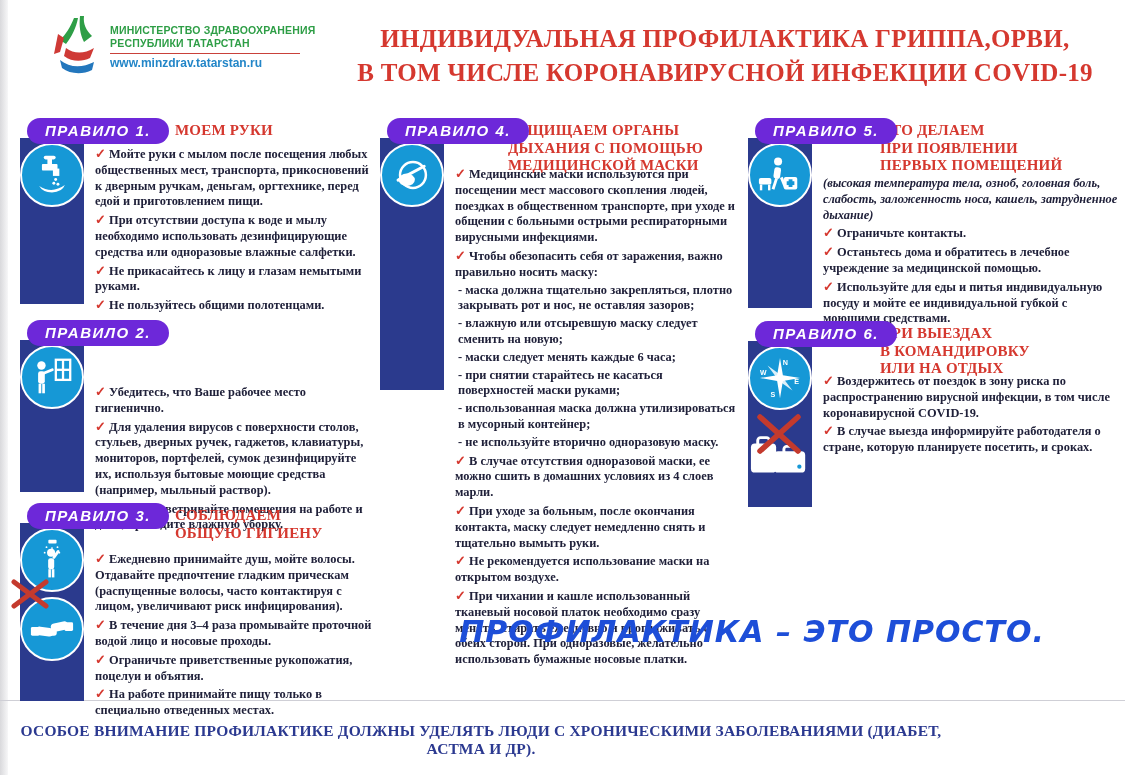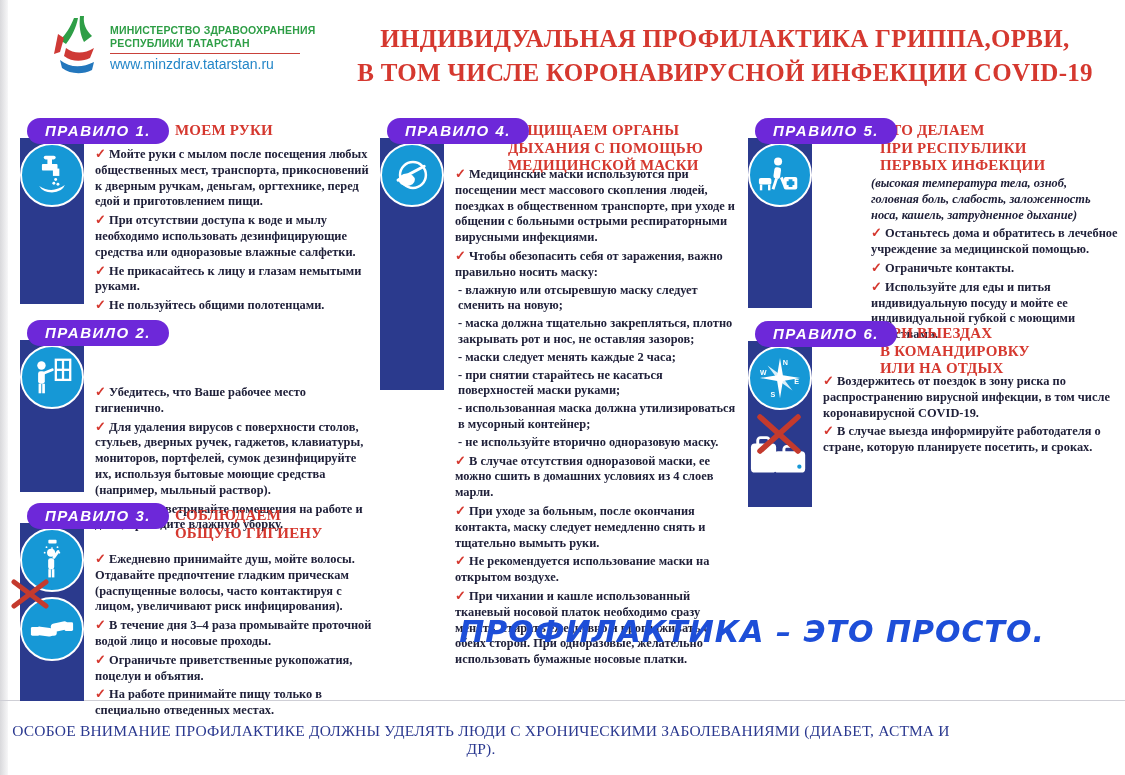--- a/index.html
+++ b/index.html
@@ -6,21 +6,21 @@
   #poster{position:relative;width:1125px;height:775px;background:#ffffff;overflow:hidden;
           font-family:"Liberation Serif",serif;padding-left:32px;}
   .scan-edge{position:absolute;left:0;top:0;width:8px;height:100%;
              background:linear-gradient(90deg,#d9d9dc,#f7f7f8);}
   
   .logo-wrap{position:absolute;left:50px;top:14px;display:flex;align-items:flex-start;}
   .logo-mark{width:52px;height:62px;}
   .logo-text{margin-left:8px;margin-top:10px;font-family:"Liberation Sans",sans-serif;}
   .logo-org{color:#2e9e46;font-weight:bold;font-size:10.5px;line-height:13px;letter-spacing:.2px;}
   .logo-rule{width:190px;border-top:1.5px solid #c9413a;margin:3px 0 2px 0;}
-  .logo-url{color:#2386c8;font-weight:normal;font-size:14px;}
+  .logo-url{color:#2386c8;font-weight:bold;font-size:12px;}
   .main-title{position:absolute;left:335px;top:22px;width:780px;text-align:center;
               color:#d5382f;font-weight:bold;font-size:25px;line-height:34px;letter-spacing:.3px;}
   
   .rule{position:absolute;}
   .badge{position:relative;z-index:3;display:inline-block;margin-left:7px;width:142px;
          background:#6d28d9;color:#fff;border-radius:14px;text-align:center;
          font-family:"Liberation Sans",sans-serif;font-style:italic;font-weight:bold;
          font-size:15px;letter-spacing:1.5px;padding:4px 2px 5px 2px;box-sizing:border-box;}
   .rtitle{position:absolute;top:4px;color:#d5382f;font-weight:bold;font-size:15px;
           line-height:17.5px;letter-spacing:.2px;}
@@ -28,21 +28,21 @@
   .c2 .rtitle{left:128px;}
   .c3 .rtitle{left:132px;}
   .rbody{display:flex;align-items:flex-start;margin-top:-6px;}
   .bar{position:relative;z-index:1;width:64px;flex:none;background:#2b3a8d;
        display:flex;flex-direction:column;align-items:center;}
   .texts{flex:1;padding-left:11px;color:#20213a;font-weight:bold;font-size:12.4px;line-height:15.8px;}
   .r1 .bar{height:166px;} .r1 .texts{padding-top:8px;}
   .r2 .bar{height:152px;} .r2 .texts{padding-top:44px;}
   .r3 .bar{height:178px;} .r3 .texts{padding-top:28px;}
   .r4 .bar{height:252px;} .r4 .texts{padding-top:28px;}
-  .r5 .bar{height:170px;} .r5 .texts{padding-top:38px;margin-left:48px;}
+  .r5 .bar{height:170px;} .r5 .texts{padding-top:38px;}
   .r6 .bar{height:166px;} .r6 .texts{padding-top:32px;}
   .item{margin-bottom:2px;}
   .item .glyph{font-weight:bold;}
   .item[data-marker="check"] .glyph{color:#d5382f;font-size:13px;}
   .item[data-marker="dash"]{padding-left:3px;}
   .item[data-marker="dash"] .glyph{color:#20213a;}
   .item[data-marker="none"]{font-style:italic;}
   
   .circle{width:64px;height:64px;border-radius:50%;background:#1698d6;border:2.5px solid #fff;
           box-sizing:border-box;display:flex;align-items:center;justify-content:center;
@@ -51,21 +51,21 @@
   .xmark{position:absolute;z-index:4;}
   .bar-r6{overflow:visible;}
   .suitcases{position:absolute;top:94px;left:1px;}
   .bigx{position:absolute;top:72px;left:7px;}
   
   .slogan{position:absolute;left:388px;top:608px;width:728px;text-align:center;
           color:#1d4ed8;font-family:"DejaVu Sans",sans-serif;font-weight:bold;font-style:italic;
           font-size:30px;line-height:47px;letter-spacing:1px;}
   .footer-rule{position:absolute;left:0;top:700px;width:1125px;border-top:1px solid #cfcfd6;}
   .footer-text{position:absolute;left:0;top:722px;width:962px;text-align:center;
-               color:#2b3990;font-weight:normal;font-size:15.5px;letter-spacing:.2px;}
+               color:#2b3990;font-weight:bold;font-size:15.5px;letter-spacing:.2px;}
 </style>
 </head>
 <body>
 
 <div id="poster">
   <div class="scan-edge"></div>
 
   <div class="logo-wrap">
     <svg class="logo-mark" viewBox="0 0 52 62">
       <path d="M24 4 C20 14 16 20 10 26 L16 30 C22 22 26 14 28 4 Z" fill="#2e9e46"></path>
@@ -214,40 +214,40 @@
           <svg viewBox="0 0 48 48" width="46" height="46">
             <circle cx="25" cy="24" r="13.5" fill="none" stroke="#fff" stroke-width="2.6"></circle>
             <ellipse cx="18.5" cy="29" rx="8.5" ry="6.5" fill="#fff"></ellipse>
             <rect x="8" y="28.5" width="34" height="3.2" rx="1.6" fill="#fff" transform="rotate(-28 8 30)"></rect>
           </svg>
         </div>
       </div>
       <div class="texts">
         <div class="item" data-marker="check"><span class="glyph">✓</span> <span>Медицинские маски используются при посещении мест массового скопления людей, поездках в общественном транспорте, при уходе и общении с больными острыми респираторными вирусными инфекциями.</span></div>
         <div class="item" data-marker="check"><span class="glyph">✓</span> <span>Чтобы обезопасить себя от заражения, важно правильно носить маску:</span></div>
+        <div class="item" data-marker="dash"><span class="glyph">-</span> <span>маска должна тщательно закрепляться, плотно закрывать рот и нос, не оставляя зазоров;</span></div>
         <div class="item" data-marker="dash"><span class="glyph">-</span> <span>влажную или отсыревшую маску следует сменить на новую;</span></div>
-        <div class="item" data-marker="dash"><span class="glyph">-</span> <span>маска должна тщательно закрепляться, плотно закрывать рот и нос, не оставляя зазоров;</span></div>
-        <div class="item" data-marker="dash"><span class="glyph">-</span> <span>маски следует менять каждые 2 часа;</span></div>
+        <div class="item" data-marker="dash"><span class="glyph">-</span> <span>маски следует менять каждые 6 часа;</span></div>
         <div class="item" data-marker="dash"><span class="glyph">-</span> <span>при снятии старайтесь не касаться поверхностей маски руками;</span></div>
         <div class="item" data-marker="dash"><span class="glyph">-</span> <span>использованная маска должна утилизироваться в мусорный контейнер;</span></div>
         <div class="item" data-marker="dash"><span class="glyph">-</span> <span>не используйте вторично одноразовую маску.</span></div>
         <div class="item" data-marker="check"><span class="glyph">✓</span> <span>В случае отсутствия одноразовой маски, ее можно сшить в домашних условиях из 4 слоев марли.</span></div>
         <div class="item" data-marker="check"><span class="glyph">✓</span> <span>При уходе за больным, после окончания контакта, маску следует немедленно снять и тщательно вымыть руки.</span></div>
         <div class="item" data-marker="check"><span class="glyph">✓</span> <span>Не рекомендуется использование маски на открытом воздухе.</span></div>
         <div class="item" data-marker="check"><span class="glyph">✓</span> <span>При чихании и кашле использованный тканевый носовой платок необходимо сразу менять, стирать ежедневно и проглаживать с обеих сторон. При одноразовые, желательно использовать бумажные носовые платки.</span></div>
       </div>
     </div>
   </section>
 
   <section class="rule r5 c3" style="left:748px;top:118px;width:370px;">
     <div class="badge">ПРАВИЛО 5.</div>
     <div class="rtitle">
       <div>ЧТО ДЕЛАЕМ</div>
-      <div>ПРИ РЕСПУБЛИКИ</div>
-      <div>ПЕРВЫХ ИНФЕКЦИИ</div>
+      <div>ПРИ ПОЯВЛЕНИИ</div>
+      <div>ПЕРВЫХ ПОМЕЩЕНИЙ</div>
     </div>
     <div class="rbody">
       <div class="bar">
         <div class="circle">
           <svg viewBox="0 0 48 48" width="46" height="46">
             <g fill="#fff">
               <rect x="2" y="27" width="13" height="7" rx="2"></rect>
               <rect x="3" y="34" width="2.5" height="6"></rect>
                 <rect x="11.5" y="34" width="2.5" height="6"></rect>
               <circle cx="22" cy="10" r="4.2"></circle>
@@ -256,22 +256,22 @@
               <rect x="24" y="27" width="3" height="11" transform="rotate(-22 24 27)"></rect>
               <rect x="28" y="26" width="14" height="13" rx="2"></rect>
             </g>
             <rect x="33" y="28.5" width="4" height="8" fill="#1698d6"></rect>
             <rect x="31" y="30.5" width="8" height="4" fill="#1698d6"></rect>
           </svg>
         </div>
       </div>
       <div class="texts">
         <div class="item" data-marker="none"> <span>(высокая температура тела, озноб, головная боль, слабость, заложенность носа, кашель, затрудненное дыхание)</span></div>
+        <div class="item" data-marker="check"><span class="glyph">✓</span> <span>Ограничьте контакты.</span></div>
         <div class="item" data-marker="check"><span class="glyph">✓</span> <span>Останьтесь дома и обратитесь в лечебное учреждение за медицинской помощью.</span></div>
-        <div class="item" data-marker="check"><span class="glyph">✓</span> <span>Ограничьте контакты.</span></div>
         <div class="item" data-marker="check"><span class="glyph">✓</span> <span>Используйте для еды и питья индивидуальную посуду и мойте ее индивидуальной губкой с моющими средствами.</span></div>
       </div>
     </div>
   </section>
 
   <section class="rule r6 c3" style="left:748px;top:321px;width:370px;">
     <div class="badge">ПРАВИЛО 6.</div>
     <div class="rtitle">
       <div>ПРИ ВЫЕЗДАХ</div>
       <div>В КОМАНДИРОВКУ</div>

